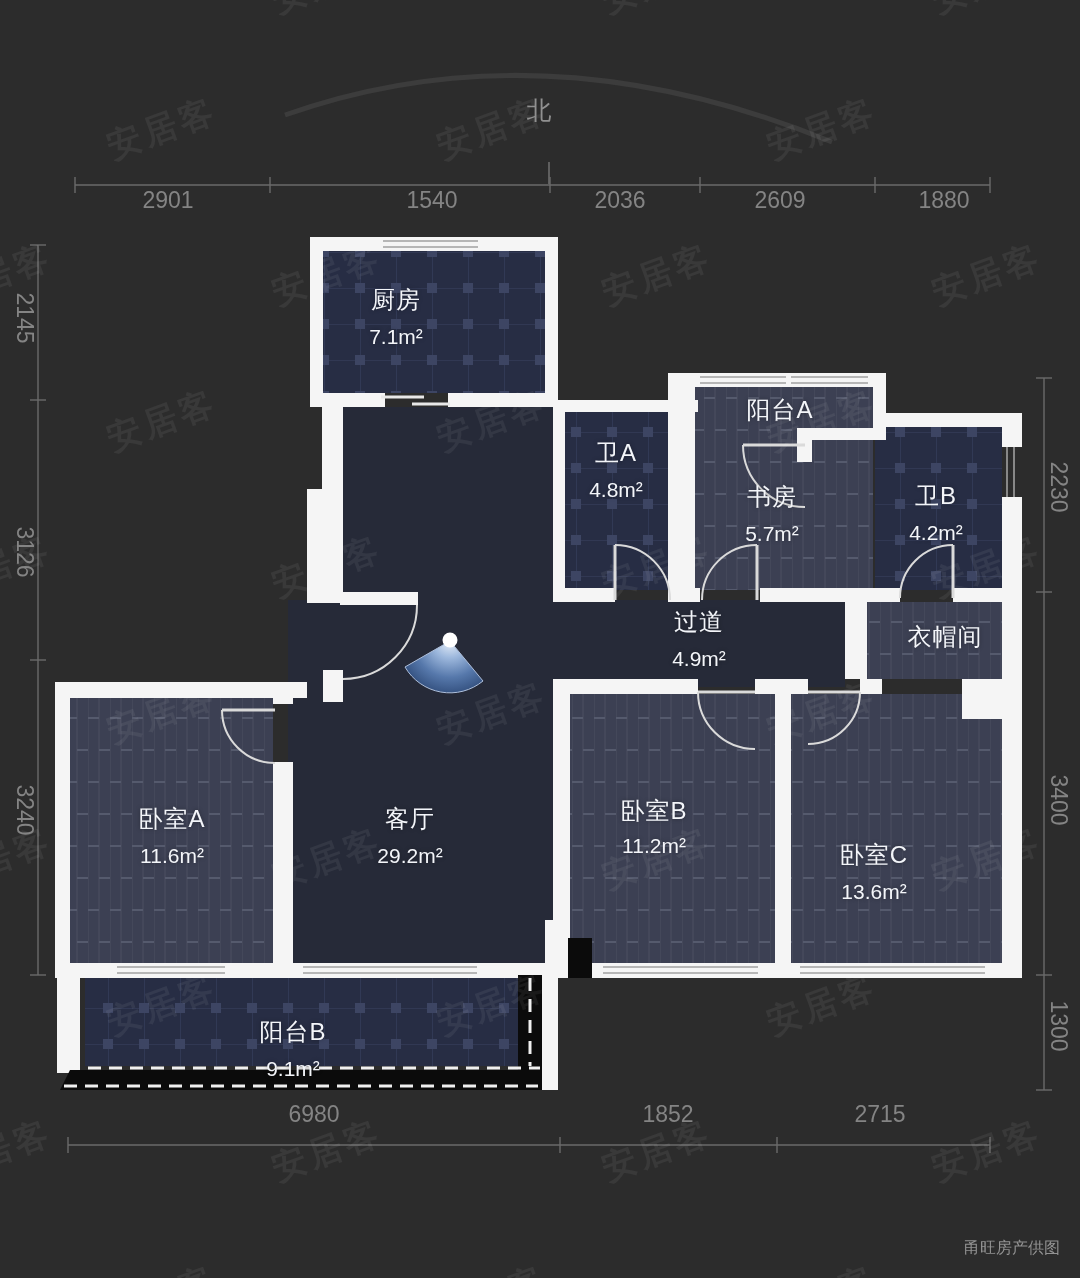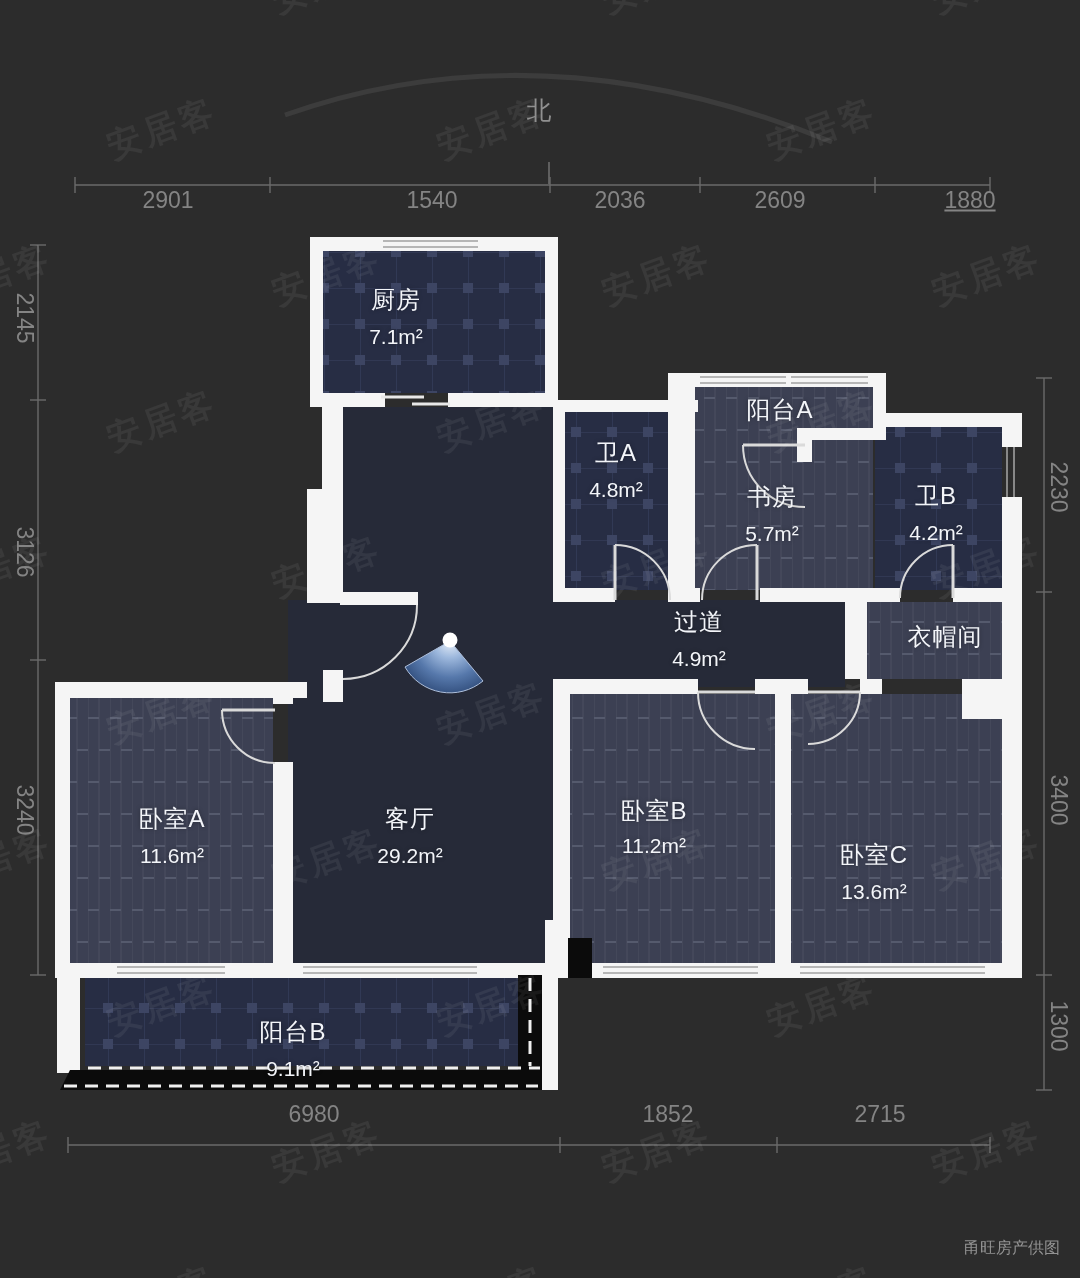--- a/index.html
+++ b/index.html
@@ -344,21 +344,21 @@
     </div>
     <div class="room-label" style="left:293px;top:1049px;justify-content:space-between;">
       <span class="room-name">阳台B</span>
       <span class="room-area">9.1m²</span>
     </div>
 
     <span class="dim" style="left:168px;top:200px;">2901</span>
     <span class="dim" style="left:432px;top:200px;">1540</span>
     <span class="dim" style="left:620px;top:200px;">2036</span>
     <span class="dim" style="left:780px;top:200px;">2609</span>
-    <span class="dim" style="left:970px;top:200px;text-decoration:underline;">1880</span>
+    <span class="dim" style="left:944px;top:200px;">1880</span>
 
     <span class="dim" style="left:314px;top:1114px;">6980</span>
     <span class="dim" style="left:668px;top:1114px;">1852</span>
     <span class="dim" style="left:880px;top:1114px;">2715</span>
 
     <span class="dim vert" style="left:24px;top:318px;">2145</span>
     <span class="dim vert" style="left:24px;top:552px;">3126</span>
     <span class="dim vert" style="left:24px;top:810px;">3240</span>
 
     <span class="dim vert" style="left:1058px;top:487px;">2230</span>

